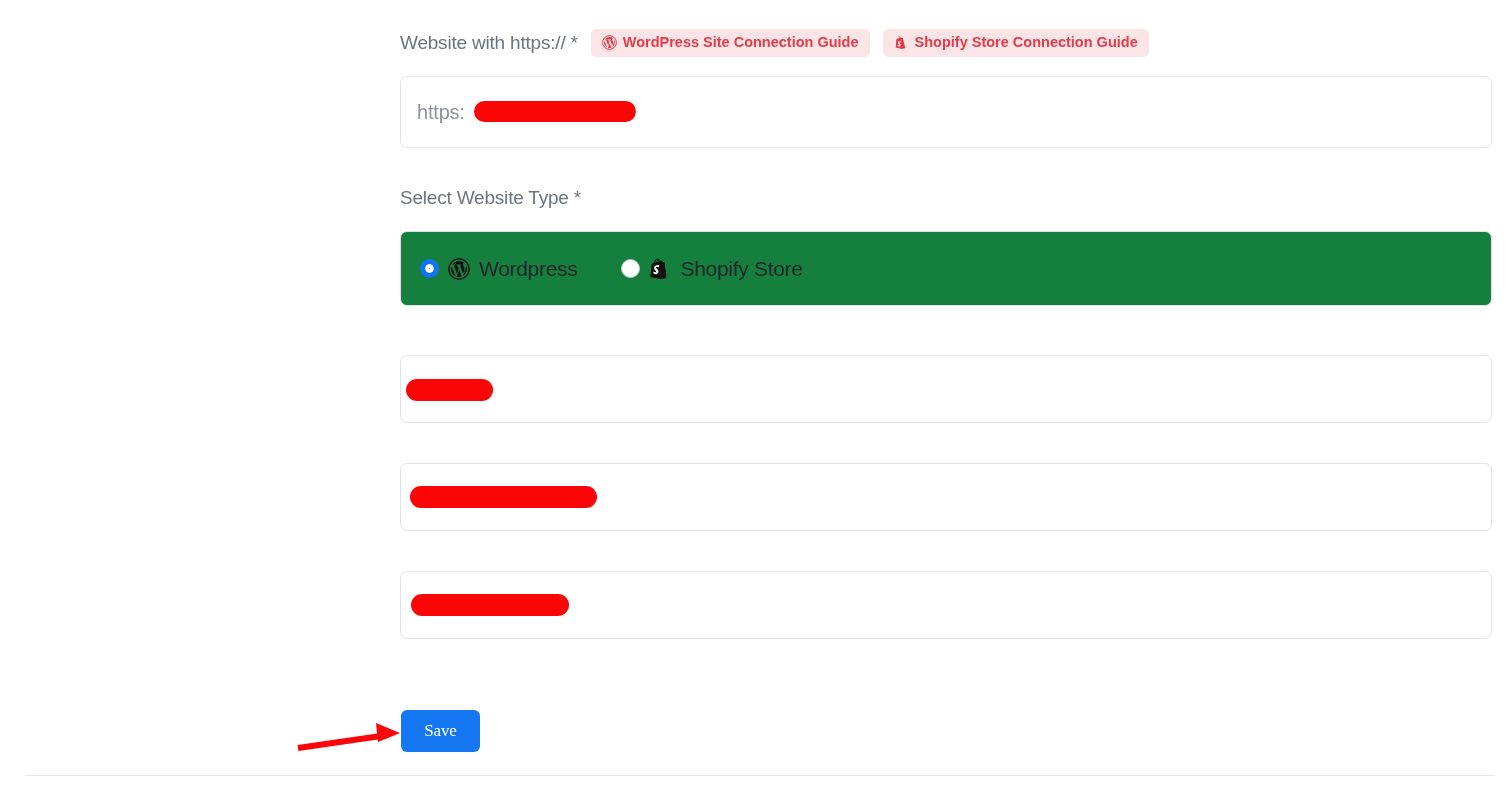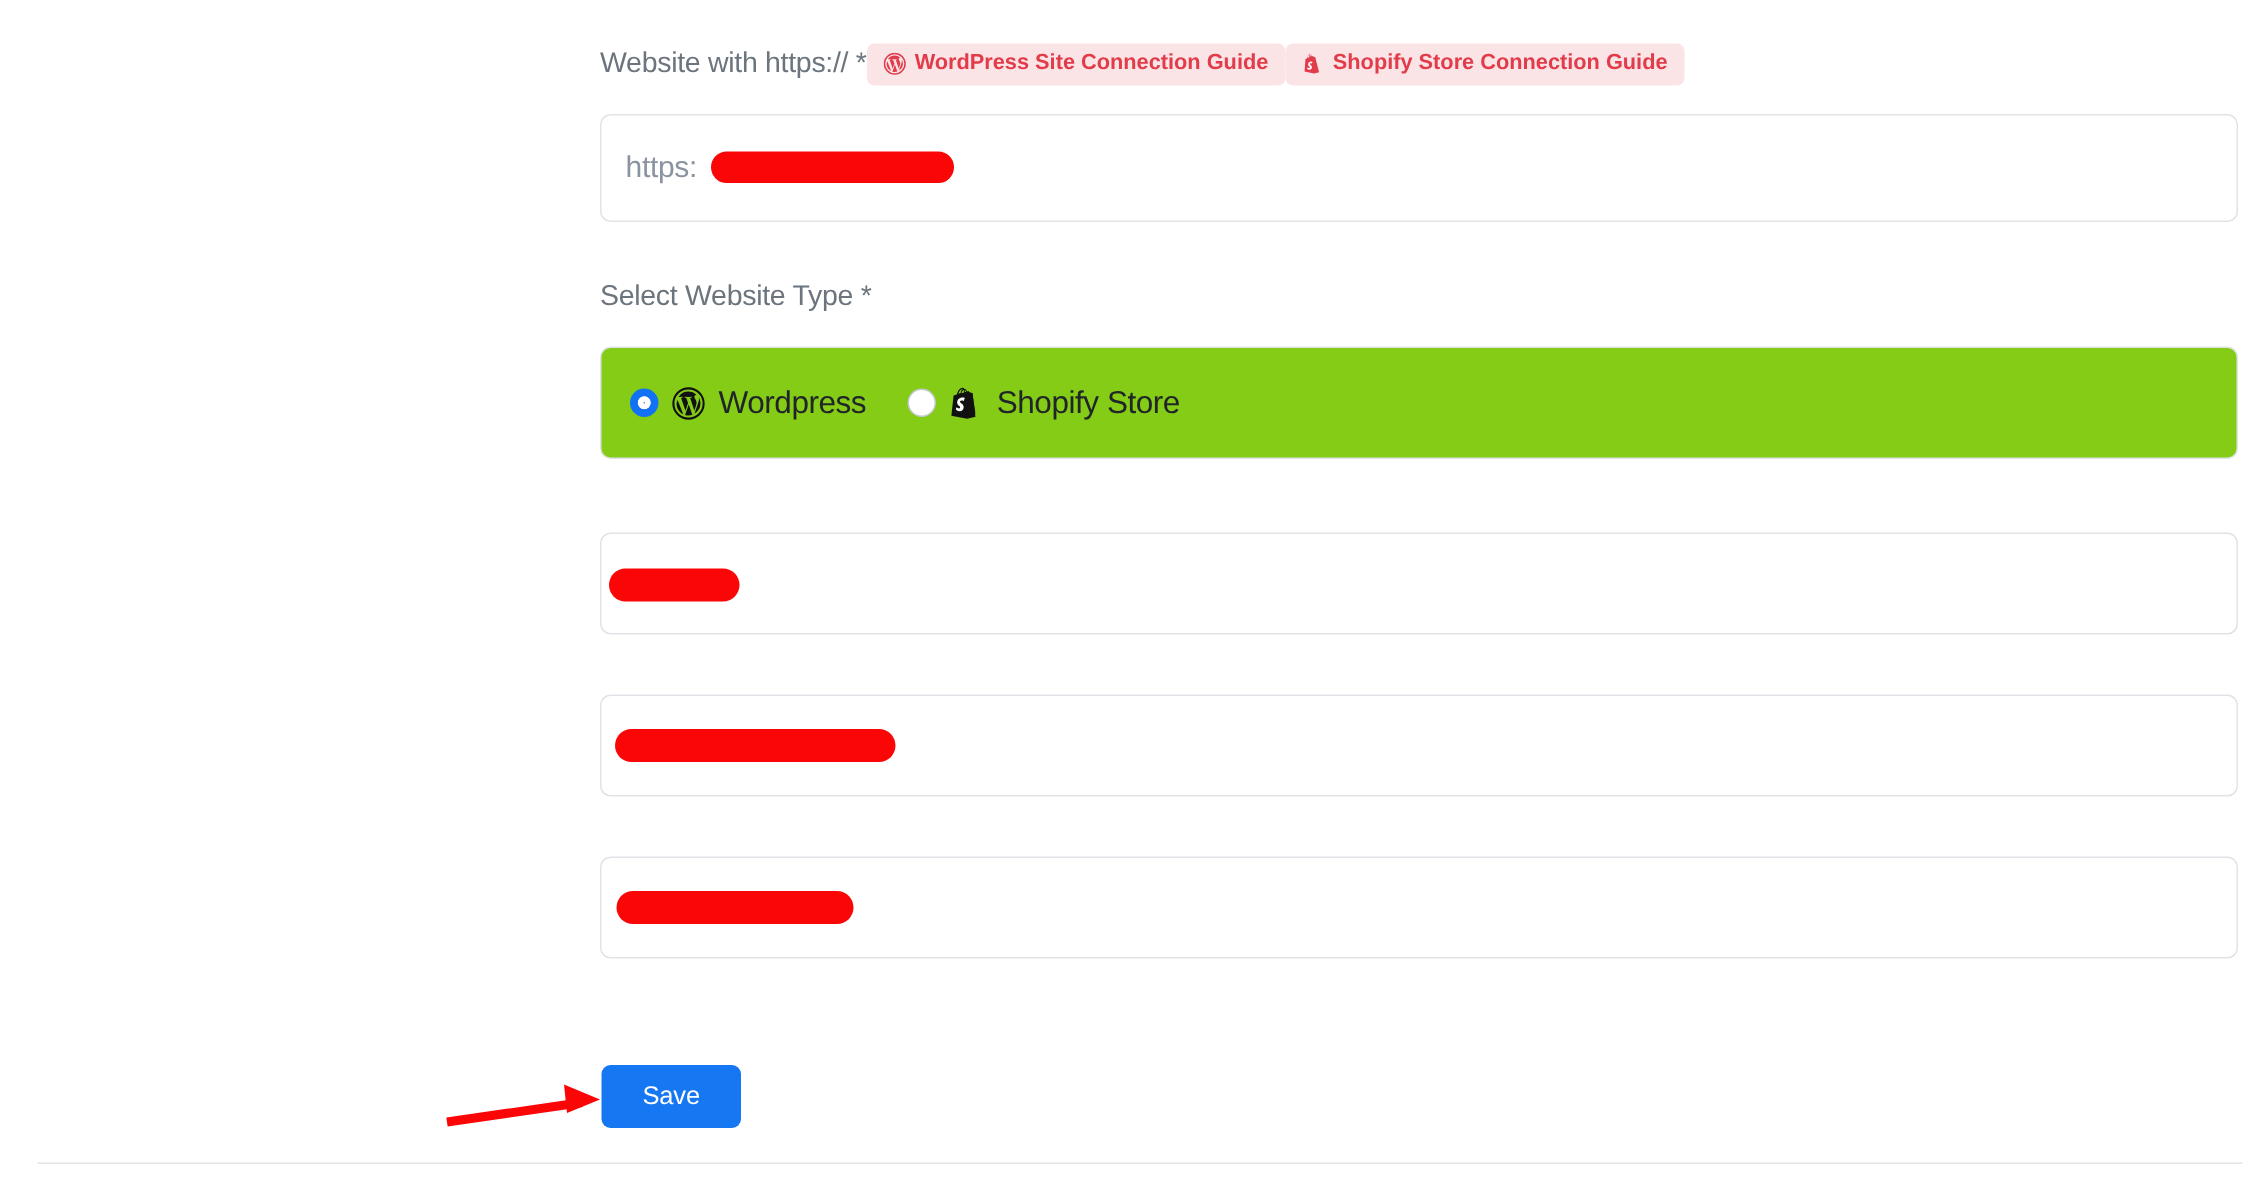--- a/index.html
+++ b/index.html
@@ -49,20 +49,21 @@
   .form-col {
     position: absolute;
     left: 400px;
     top: 26px;
     width: 1092px;
   }
 
   .field-label-row {
     display: flex;
     align-items: center;
+    gap: 13px;
     height: 34px;
   }
   .field-label {
     font-size: 19px;
     color: #6c757d;
     font-weight: normal;
     white-space: nowrap;
     letter-spacing: -0.2px;
   }
 
@@ -123,25 +124,25 @@
     z-index: 2;
   }
 
   
   .radio-box {
     box-sizing: border-box;
     width: 1092px;
     height: 75px;
     border: 1px solid #dfe3e7;
     border-radius: 7px;
-    background: #84cc16;
+    background: #15803d;
     display: flex;
     align-items: center;
     padding: 0 19px;
-    gap: 28px;
+    gap: 44px;
   }
   .radio-option {
     display: flex;
     align-items: center;
     gap: 9px;
     cursor: pointer;
   }
   .radio-dot {
     width: 19px;
     height: 19px;
@@ -172,27 +173,27 @@
     color: #212529;
     letter-spacing: -0.3px;
     white-space: nowrap;
   }
 
   
   .save-btn {
     position: absolute;
     left: 401px;
     top: 710px;
-    width: 93px;
+    width: 79px;
     height: 42px;
     background: #1677f2;
     color: #ffffff;
     border: none;
     border-radius: 6px;
-    font-family: Liberation Sans, sans-serif;
+    font-family: Liberation Serif, serif;
     font-size: 17px;
     letter-spacing: -0.1px;
     cursor: pointer;
     display: flex;
     align-items: center;
     justify-content: center;
   }
 
   
   .arrow-annotation {

